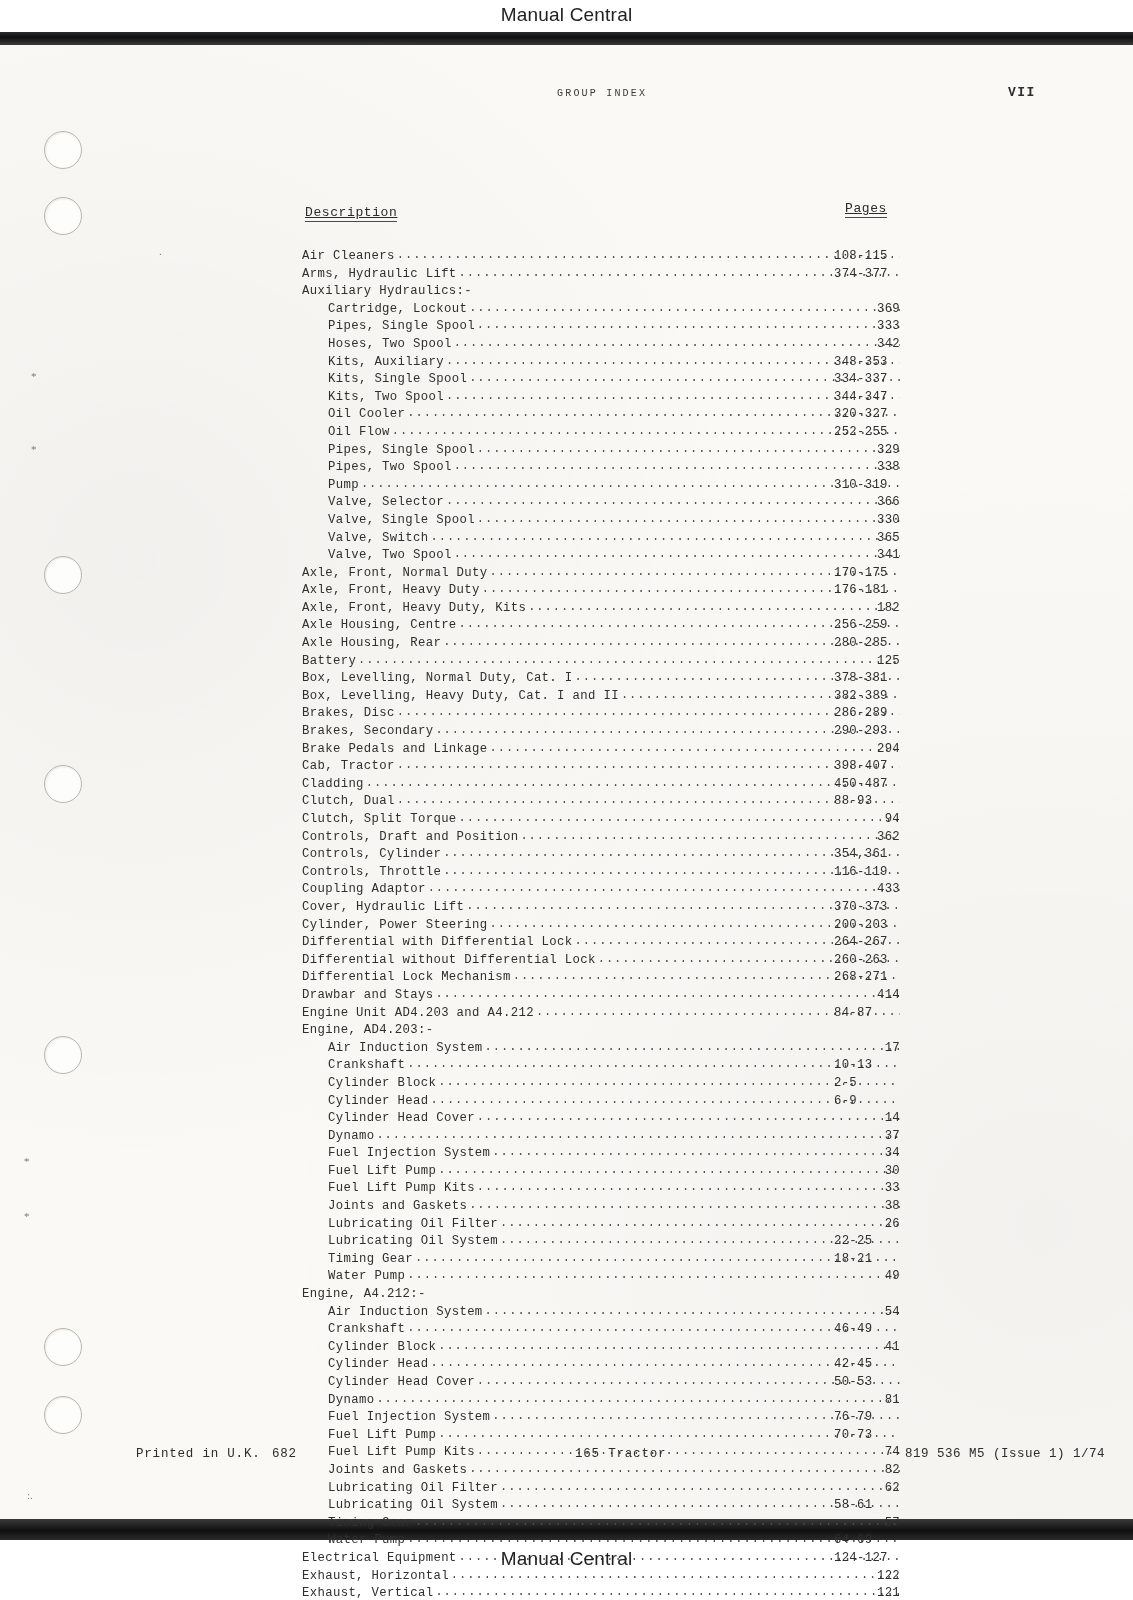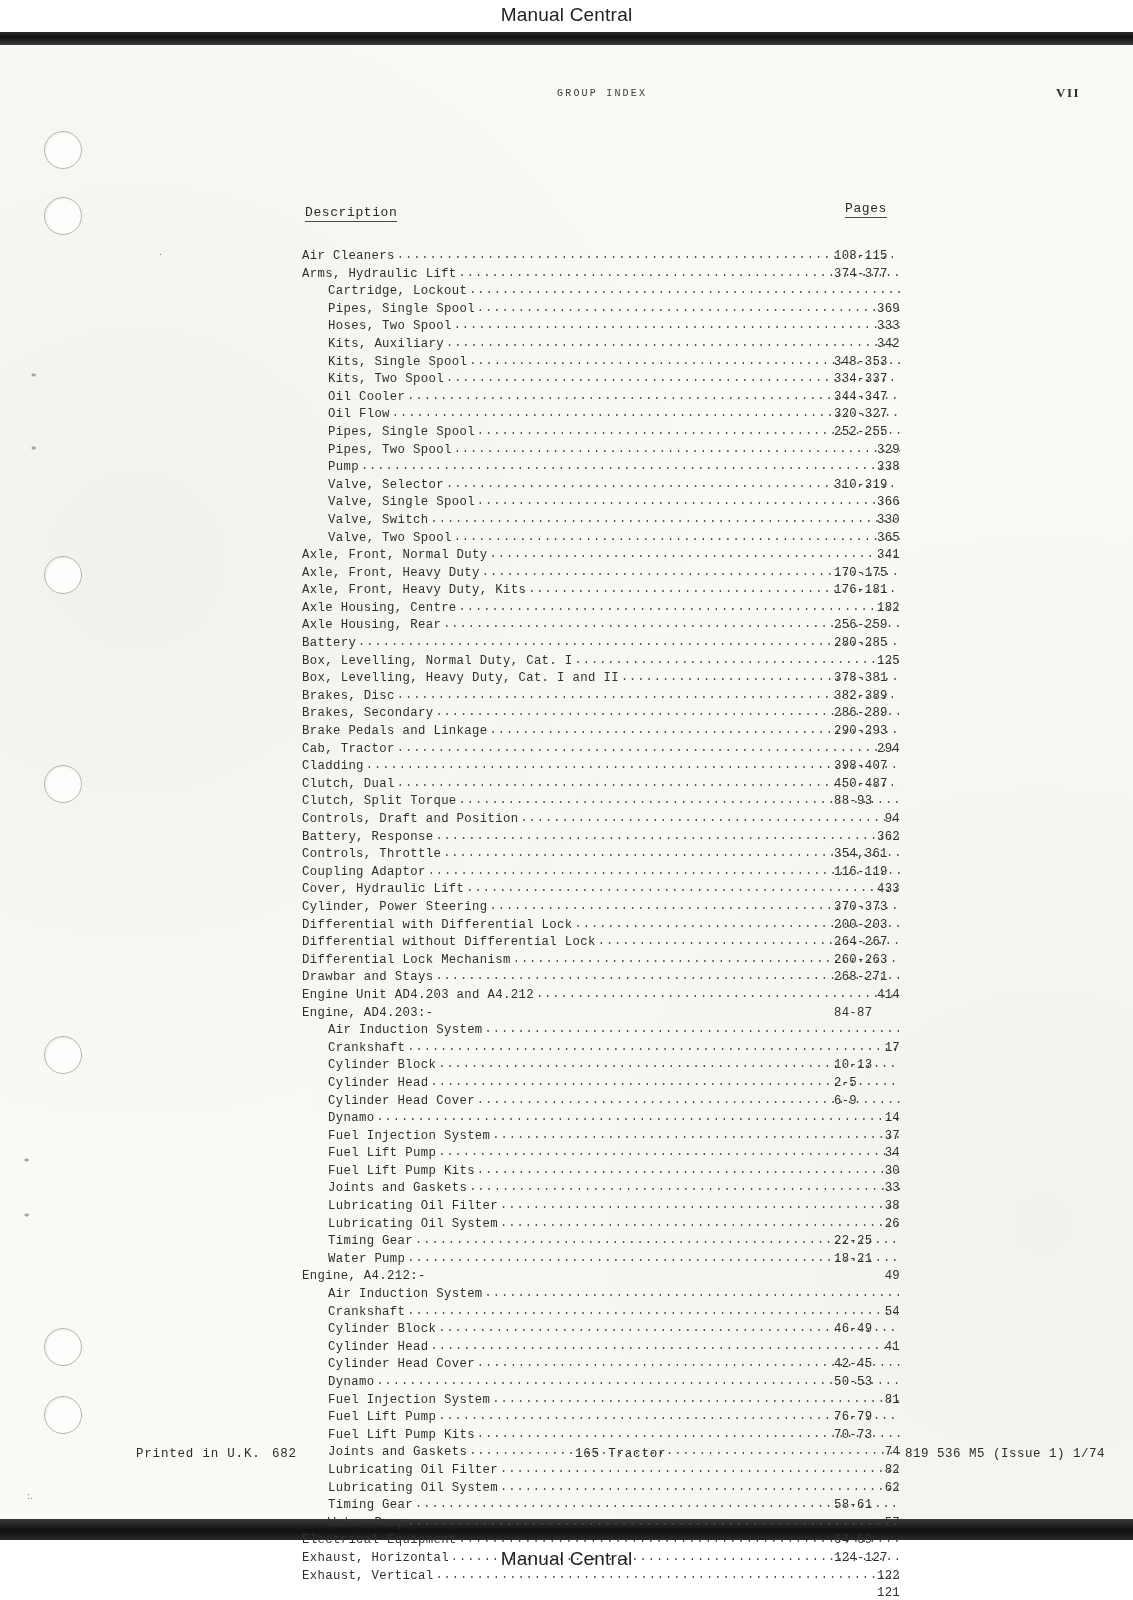--- a/index.html
+++ b/index.html
@@ -98,38 +98,39 @@
     position: absolute;
     left: 557px;
     top: 88px;
     font-family: "Liberation Mono", monospace;
     font-size: 10px;
     letter-spacing: 2.2px;
     color: #3b3b3b;
   }
   .folio {
     position: absolute;
-    left: 1056px;
+    left: 1008px;
     top: 85px;
-    font-family: Liberation Serif, serif;
+    font-family: Liberation Mono, monospace;
     font-size: 13px;
     font-weight: bold;
     letter-spacing: 1.5px;
     color: #2e2e2e;
   }
 
   
   .col-head {
     position: absolute;
     font-family: "Liberation Mono", monospace;
     font-size: 13px;
     color: #2b2b2b;
     border-bottom: 1px solid #4a4a4a;
     padding-bottom: 1px;
     letter-spacing: 0.6px;
+    text-decoration: underline;
   }
   .col-head.desc { left: 305px; top: 205px; }
   .col-head.pages { left: 845px; top: 201px; }
 
   
   .index {
     position: absolute;
     left: 302px;
     top: 249px;
     width: 600px;
@@ -229,20 +230,24 @@
 
 <div class="index" id="index-list">
     <div class="row">
       <span class="label">Air Cleaners</span>
       <span class="leader">..........................................................................................</span>
     </div>
     <div class="row">
       <span class="label">Arms, Hydraulic Lift</span>
       <span class="leader">..........................................................................................</span>
     </div>
+    <div class="row noleader">
+      <span class="label">Auxiliary Hydraulics:-</span>
+      <span class="leader">..........................................................................................</span>
+    </div>
     <div class="row indent">
       <span class="label">Cartridge, Lockout</span>
       <span class="leader">..........................................................................................</span>
     </div>
     <div class="row indent">
       <span class="label">Pipes, Single Spool</span>
       <span class="leader">..........................................................................................</span>
     </div>
     <div class="row indent">
       <span class="label">Hoses, Two Spool</span>
@@ -354,21 +359,21 @@
     </div>
     <div class="row">
       <span class="label">Clutch, Split Torque</span>
       <span class="leader">..........................................................................................</span>
     </div>
     <div class="row">
       <span class="label">Controls, Draft and Position</span>
       <span class="leader">..........................................................................................</span>
     </div>
     <div class="row">
-      <span class="label">Battery, Response</span>
+      <span class="label">Controls, Cylinder</span>
       <span class="leader">..........................................................................................</span>
     </div>
     <div class="row">
       <span class="label">Controls, Throttle</span>
       <span class="leader">..........................................................................................</span>
     </div>
     <div class="row">
       <span class="label">Coupling Adaptor</span>
       <span class="leader">..........................................................................................</span>
     </div>

